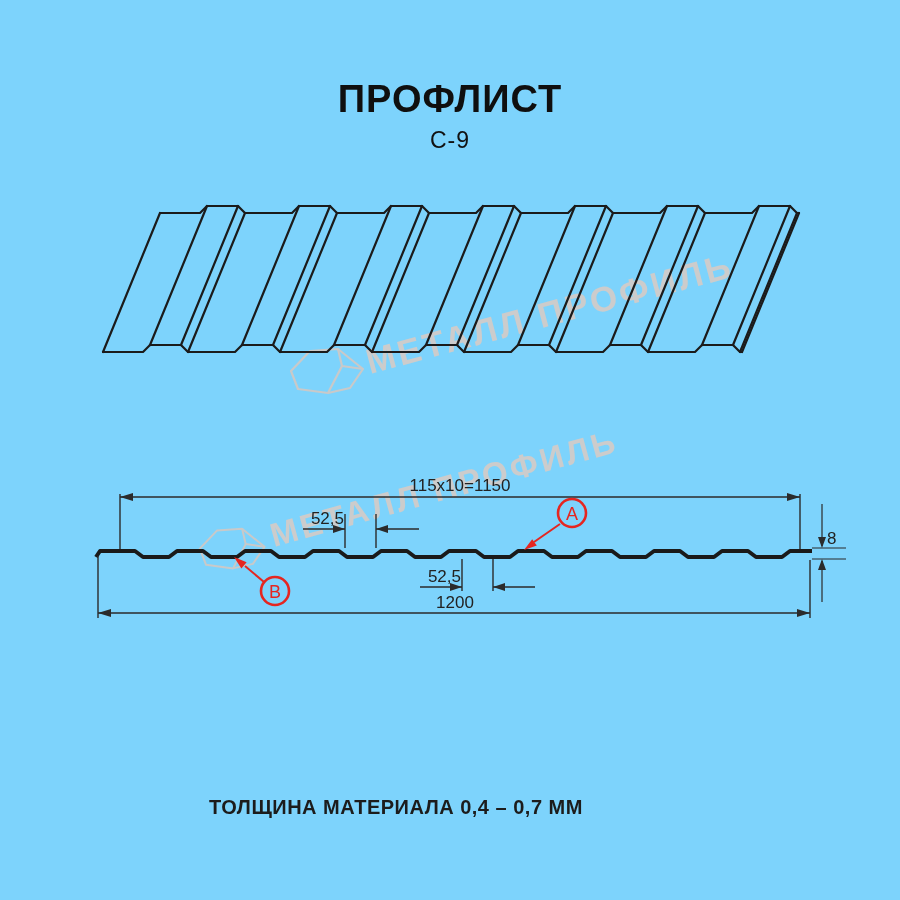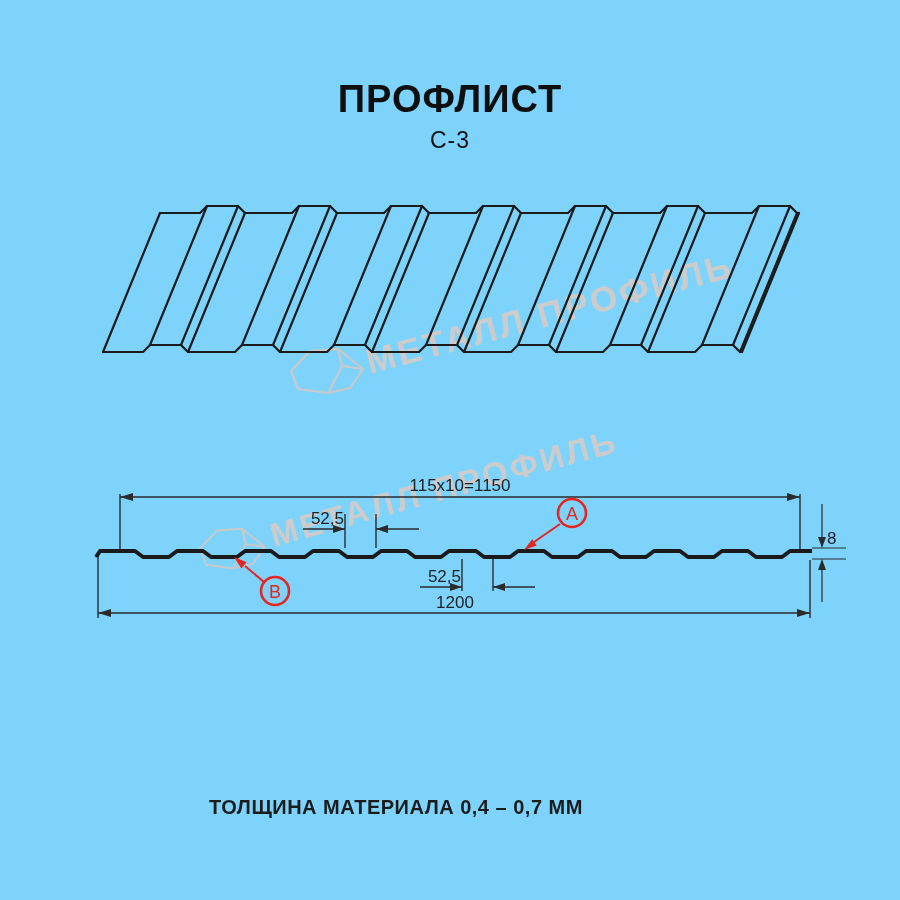--- a/index.html
+++ b/index.html
@@ -15,21 +15,21 @@
   .dim-text{font-family:"Liberation Sans",sans-serif;font-size:17px;fill:#222;}
   .wm-text{font-family:"Liberation Sans",sans-serif;font-weight:bold;fill:#cccccc;letter-spacing:3px;}
   .callout-letter{font-family:"Liberation Sans",sans-serif;font-size:18px;fill:#e52620;}
 </style>
 </head>
 <body>
 
 <div class="canvas">
 
   <div class="title">ПРОФЛИСТ</div>
-  <div class="subtitle">С-3</div>
+  <div class="subtitle">С-9</div>
 
   <svg class="diagram" width="900" height="900" viewBox="0 0 900 900">
 
     <defs>
       <g id="logo-shape">
         <polygon points="2,24 21,4 49,2 74,22 61,41 39,46 9,42" fill="none" stroke="#c9c9c9" stroke-width="2.2" stroke-linejoin="round"></polygon>
         <polyline points="49,2 53,19 74,22" fill="none" stroke="#c9c9c9" stroke-width="2.2" stroke-linejoin="round"></polyline>
         <polyline points="53,19 39,46" fill="none" stroke="#c9c9c9" stroke-width="2.2" stroke-linejoin="round"></polyline>
       </g>
     </defs>

